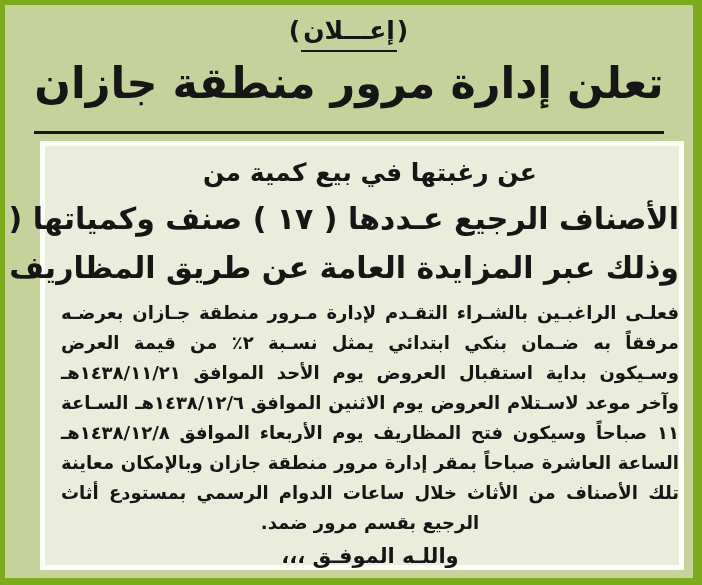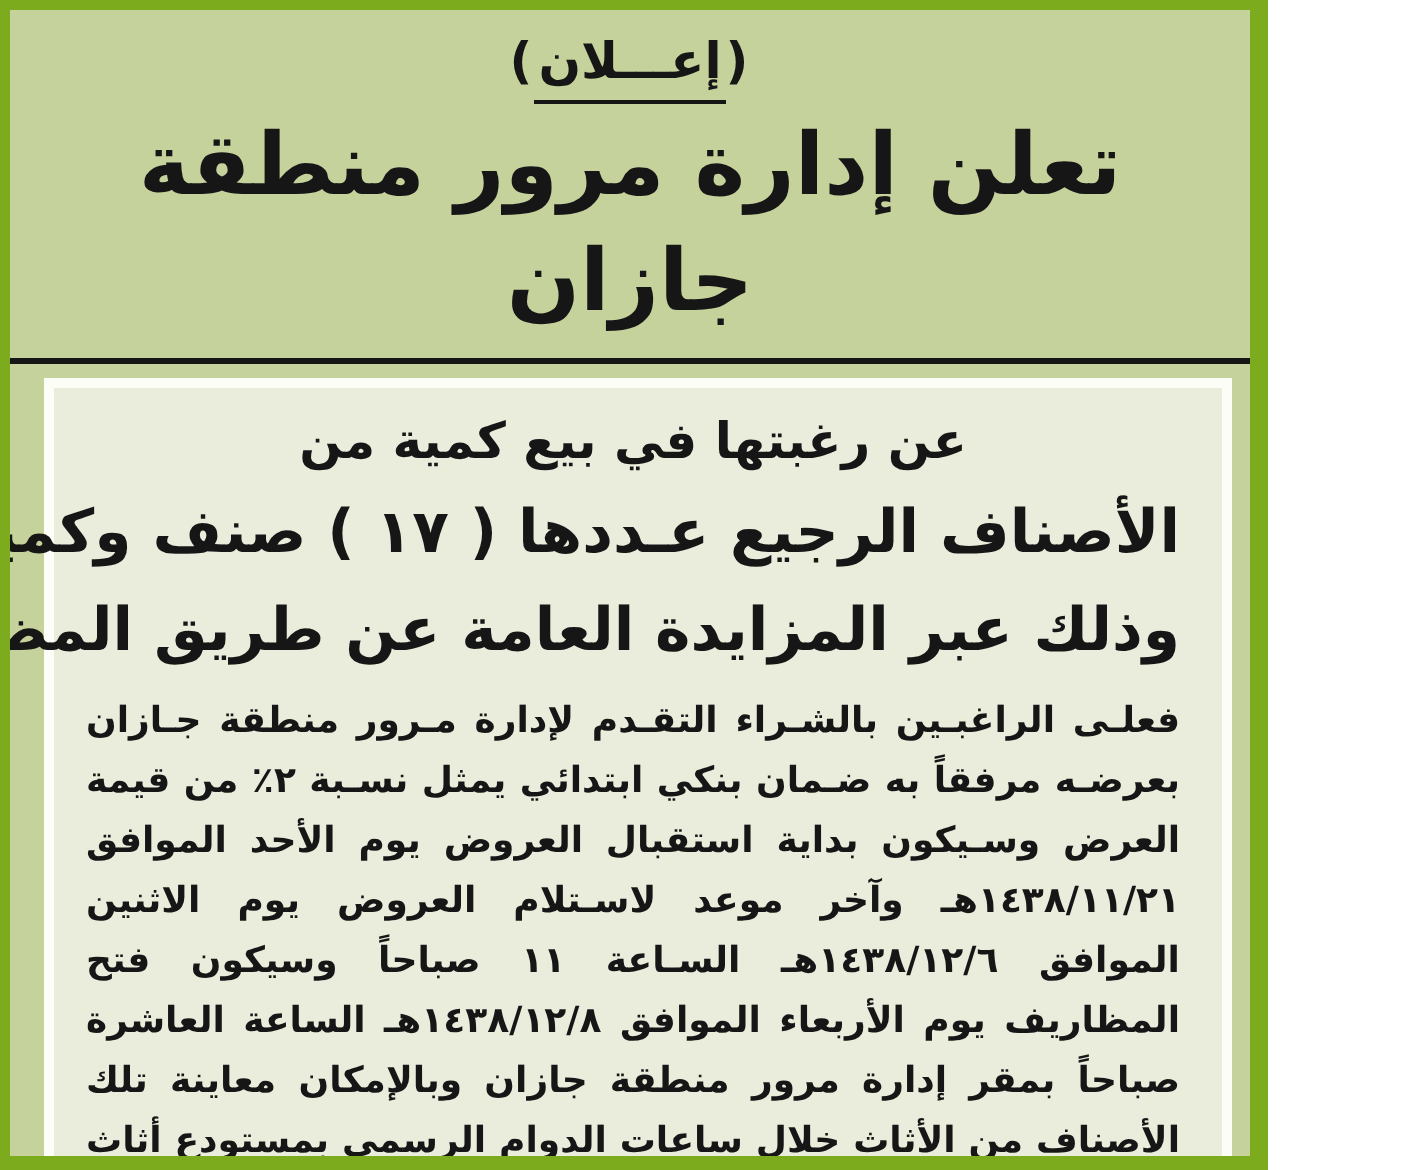--- a/index.html
+++ b/index.html
@@ -1,21 +1,21 @@
 <!DOCTYPE html>
 <html lang="ar"><head>
 <meta charset="utf-8">
 <style>
   html, body {
     margin: 0;
     padding: 0;
     background: #ffffff;
   }
   .page {
-    width: 634px;
+    width: 702px;
     height: 585px;
     box-sizing: border-box;
     border-style: solid;
     border-color: #7CAC1E;
     border-width: 5px 9px 7px 5px;
     background: #C6D29B;
     direction: rtl;
     font-family: "DejaVu Sans", sans-serif;
     font-weight: 700;
     color: #161616;
@@ -35,29 +35,29 @@
   }
   .page-title {
     text-align: center;
     font-size: 43px;
     line-height: 58px;
     margin-top: 2px;
   }
   .page-title .word {
     display: inline-block;
     border-bottom: 3px solid #161616;
-    padding-bottom: 9px;
+    padding-bottom: 19px;
   }
   .notice-box {
     box-sizing: border-box;
-    margin: 7px 9px 0 17px;
+    margin: 7px 9px 0 35px;
     height: 429px;
     border: 5px solid #FDFDF8;
     background: #EAEDDC;
-    padding: 6px 21px 6px 16px;
+    padding: 6px 0 6px 16px;
   }
   .intro-line {
     text-align: center;
     font-size: 25px;
     line-height: 42px;
   }
   .subject-line {
     text-align: center;
     font-size: 30px;
     line-height: 49px;
@@ -95,16 +95,17 @@
 
   <div class="page-title">
     <span class="word">تعلن إدارة مرور منطقة جازان</span>
   </div>
 
   <div class="notice-box">
     <div class="intro-line">عن رغبتها في بيع كمية من</div>
     <div class="subject-line">الأصناف الرجيع عـددها ( ١٧ ) صنف وكمياتها ( ١٥٧ )</div>
     <div class="subject-line">وذلك عبر المزايدة العامة عن طريق المظاريف المختومة</div>
     <div class="body-paragraph">فعلـى الراغبـين بالشـراء التقـدم لإدارة مـرور منطقة جـازان بعرضـه مرفقاً به ضـمان بنكي ابتدائي يمثل نسـبة ٢٪ من قيمة العرض وسـيكون بداية استقبال العروض يوم الأحد الموافق ١٤٣٨/١١/٢١هـ وآخر موعد لاسـتلام العروض يوم الاثنين الموافق ١٤٣٨/١٢/٦هـ السـاعة ١١ صباحاً وسيكون فتح المظاريف يوم الأربعاء الموافق ١٤٣٨/١٢/٨هـ الساعة العاشرة صباحاً بمقر إدارة مرور منطقة جازان وبالإمكان معاينة تلك الأصناف من الأثاث خلال ساعات الدوام الرسمي بمستودع أثاث الرجيع بقسم مرور ضمد.</div>
+    <div class="closing-line">واللـه الموفـق ،،،</div>
     <div class="signature">إدارة مرور منطقة جازان</div>
   </div>
 
 </div>
 
 </body></html>

